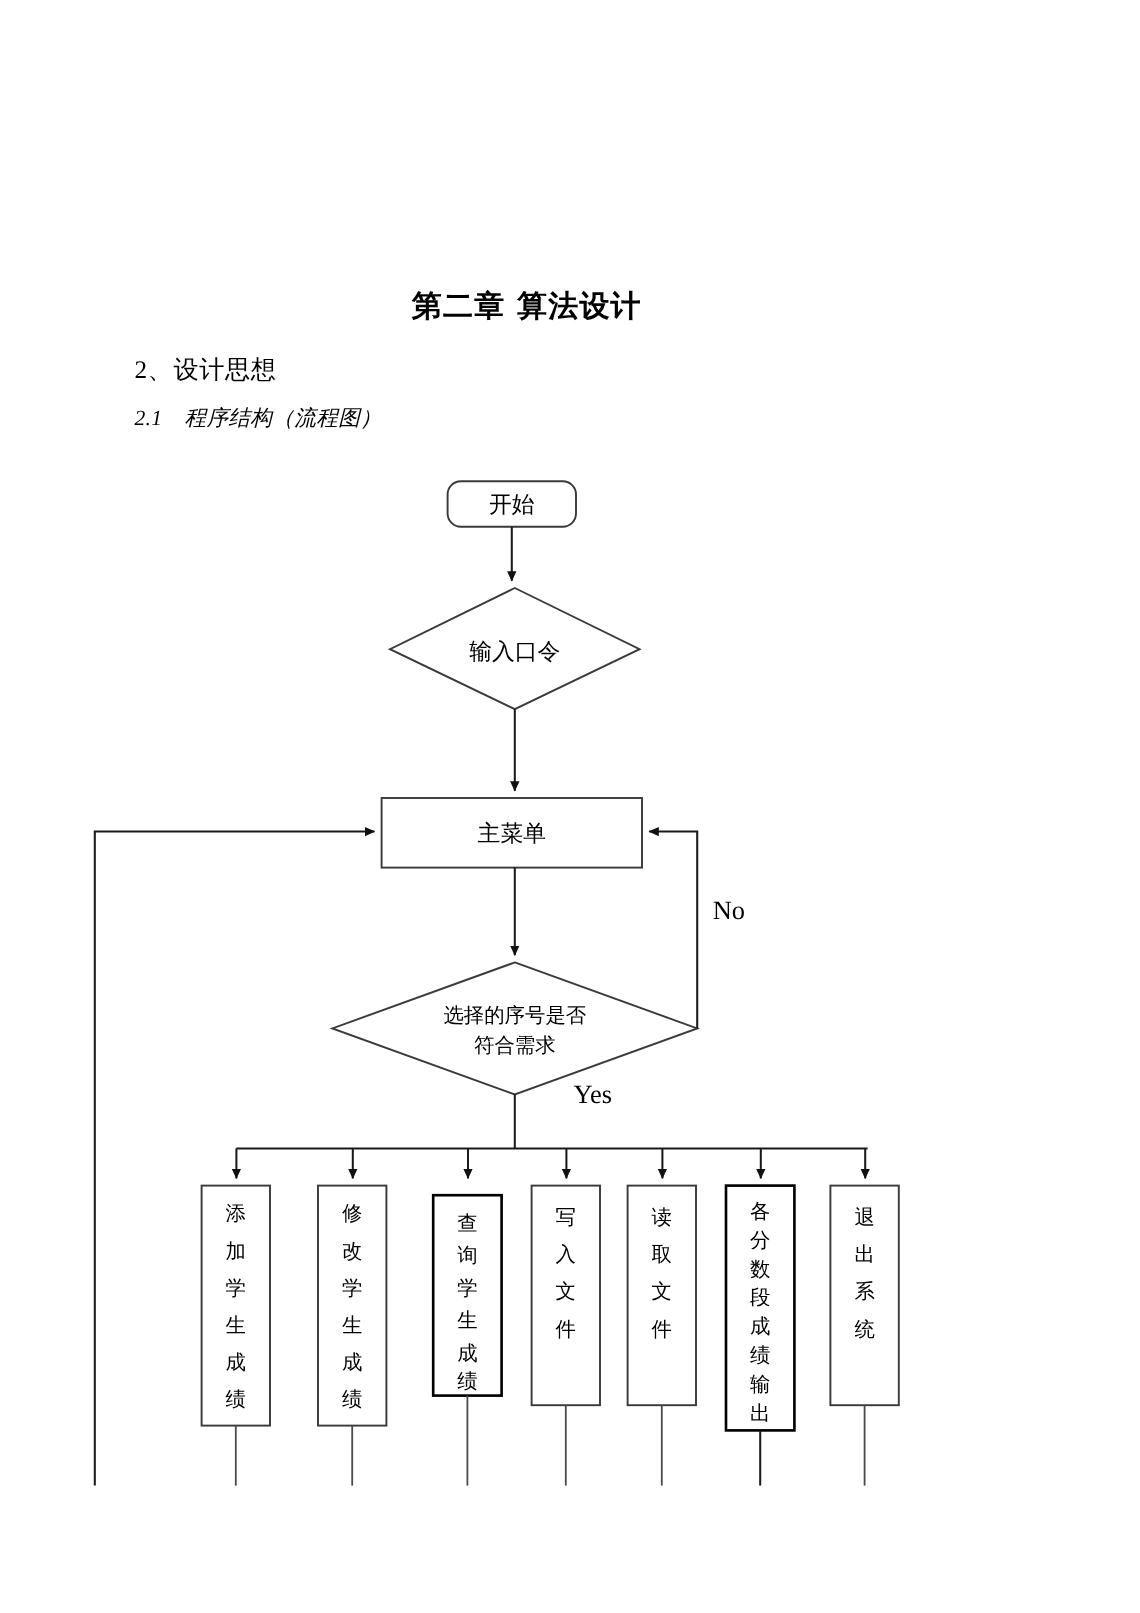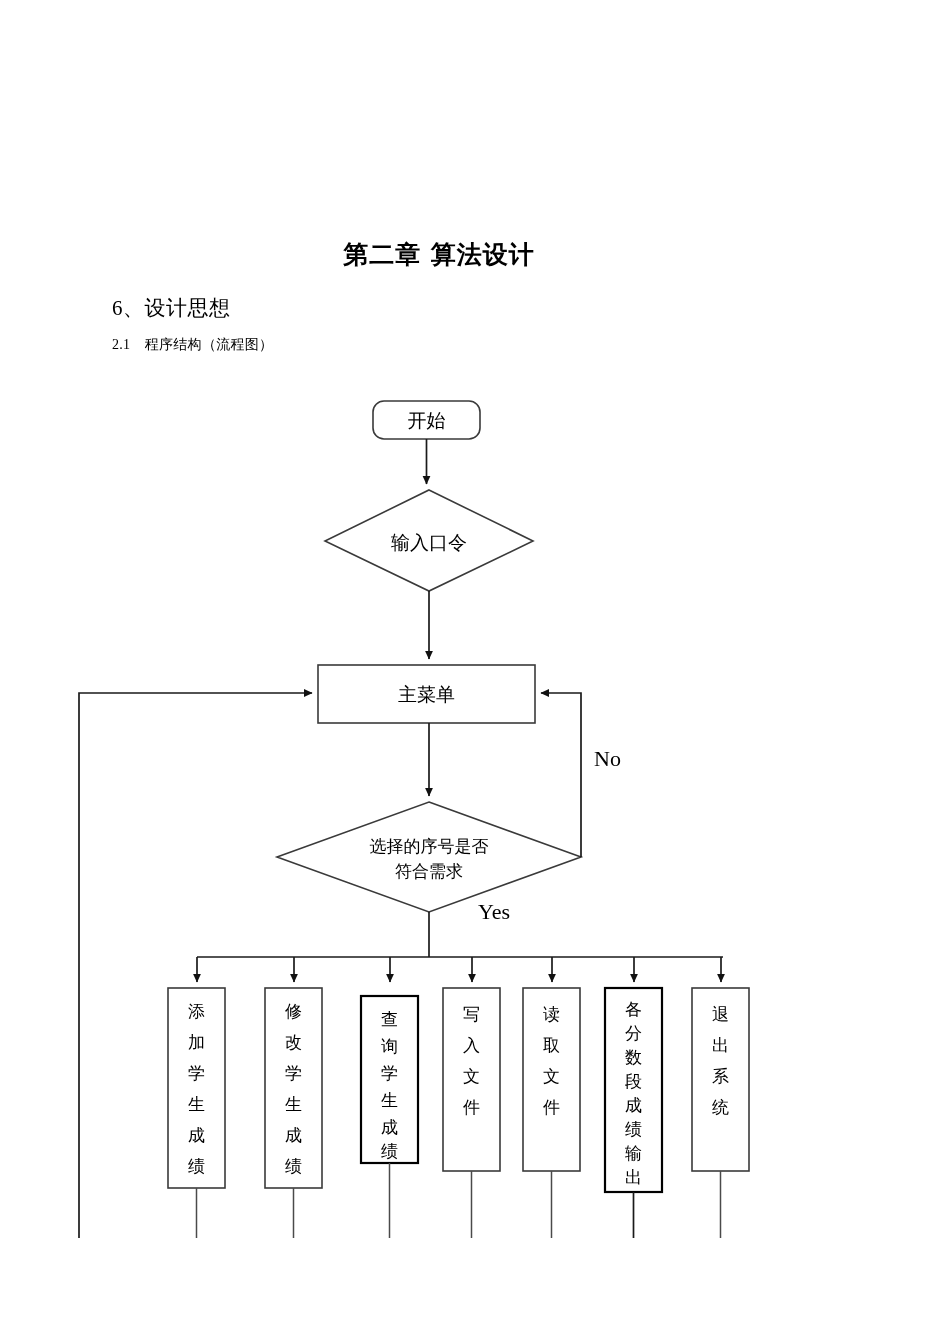--- a/index.html
+++ b/index.html
@@ -34,23 +34,24 @@
     left: 112px;
     top: 294px;
     font-size: 21px;
     letter-spacing: 0.5px;
     white-space: pre;
   }
   .heading-2 {
     position: absolute;
     left: 112px;
     top: 336px;
-    font-size: 14px;
+    font-size: 18px;
     letter-spacing: 0.3px;
     white-space: pre;
+    font-style: italic;
   }
 
   
   #flow-canvas {
     position: absolute;
     left: 0;
     top: 0;
     width: 950px;
     height: 1344px;
   }
@@ -89,21 +90,21 @@
     stroke: #4a4a4a;
     stroke-width: 1.5;
     fill: none;
   }
 </style>
 </head>
 <body>
 
 <div class="doc-title">第二章 算法设计</div>
 
-<div class="heading-1">6、设计思想</div>
+<div class="heading-1">2、设计思想</div>
 
 <div class="heading-2">2.1　程序结构（流程图）</div>
 
 <svg id="flow-canvas" viewBox="0 0 950 1344">
 
   <defs>
     <marker id="arw" markerWidth="9" markerHeight="9" refX="8" refY="4.5" orient="auto" markerUnits="userSpaceOnUse">
       <path d="M0,0.6 L8.6,4.5 L0,8.4 z" fill="#111111"></path>
     </marker>
     <marker id="arw-thin" markerWidth="8" markerHeight="8" refX="7.2" refY="4" orient="auto" markerUnits="userSpaceOnUse">

